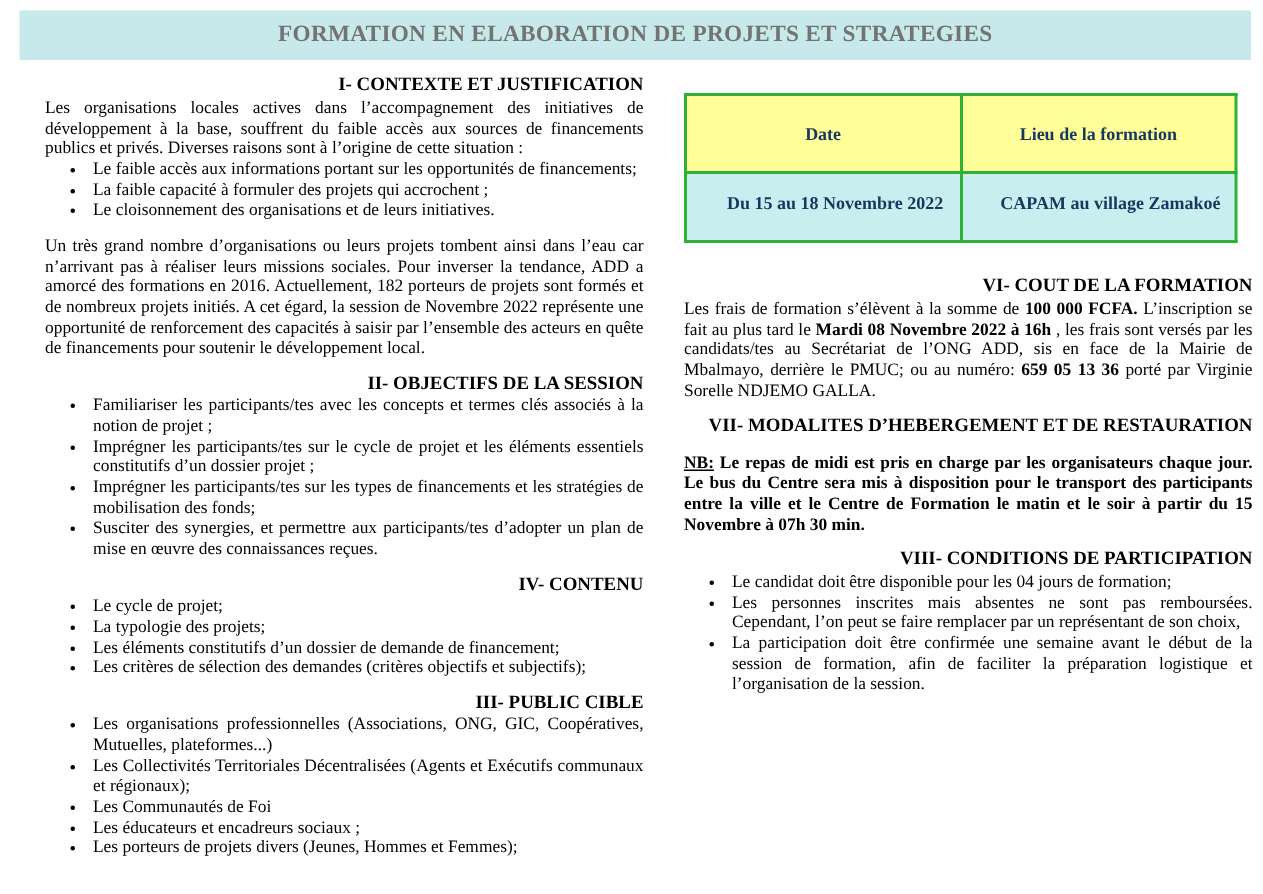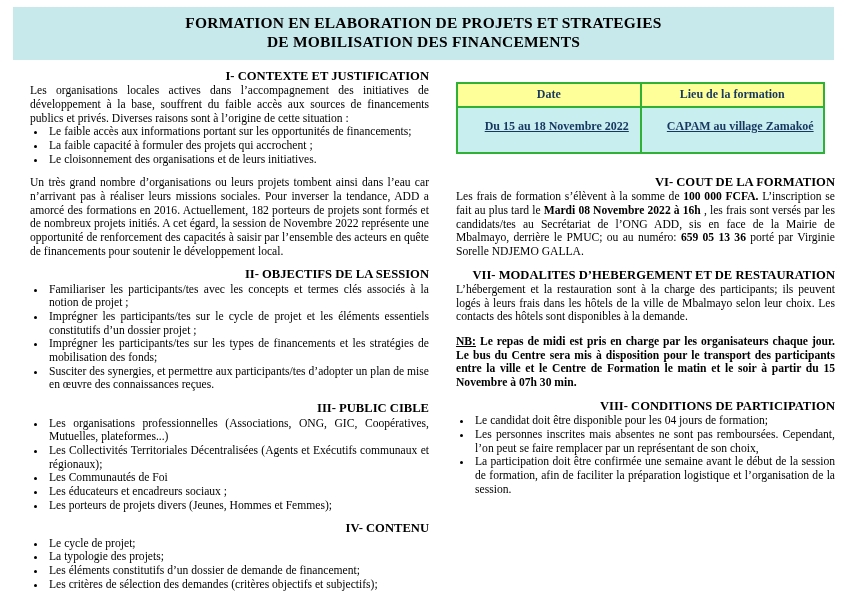--- a/index.html
+++ b/index.html
@@ -12,21 +12,21 @@
     margin:7px 8px 0 13px;
     background:#c8e9ec;
     padding:6px 10px 8px 10px;
     text-align:center;
   }
   .banner h1{
     margin:0;
     font-size:15.5px;
     line-height:1.25;
     font-weight:bold;
-    color:#000000;
+    color:#737373;
     letter-spacing:.2px;
   }
   .cols{
     display:flex;
     padding:9px 7px 0 30px;
     gap:27px;
     align-items:flex-start;
   }
   .col-left{width:399px;flex:none;}
   .col-right{flex:1;min-width:0;}
@@ -47,20 +47,21 @@
   ul{
     margin:0;
     padding:0 0 0 17px;
     list-style:disc;
   }
   li{
     font-size:11.6px;
     line-height:1.18;
     text-align:justify;
     padding-left:2px;
+    margin-left:13px;
   }
   .gap-top{margin-top:10px;}
   .b{font-weight:bold;font-family:Liberation Serif, serif;}
   .u{text-decoration:underline;}
   .nb{margin-top:11px;}
   table.formation{
     border-collapse:collapse;
     width:369px;
     margin:13px 0 21px 0;
     border:2px solid #e63c25;
@@ -69,38 +70,36 @@
     border:2px solid #2eb135;
     font-size:12px;
     font-weight:bold;
     color:#17375e;
     text-align:center;
     font-family:"Liberation Serif","DejaVu Serif",serif;
   }
   table.formation th{
     background:#ffff99;
     height:22px;
-    padding:0 4px;
+    padding:14px 4px;
   }
   table.formation td{
     background:#c9eef0;
     height:34px;
     padding:2px 4px 8px 20px;
-    text-decoration:underline;
   }
 </style>
 </head>
 <body>
 
 <div>
 
   <div class="banner">
     <h1>
       <span>FORMATION EN ELABORATION DE PROJETS ET STRATEGIES</span><br>
-      <span>DE MOBILISATION DES FINANCEMENTS</span>
     </h1>
   </div>
 
   <div class="cols">
 
     <div class="col-left">
 
       <div class="sec">
         <h2>I- CONTEXTE ET JUSTIFICATION</h2>
         <p>Les organisations locales actives dans l’accompagnement des initiatives de développement à la base, souffrent du faible accès aux sources de financements publics et privés. Diverses raisons sont à l’origine de cette situation :</p>
@@ -116,37 +115,37 @@
         <h2>II- OBJECTIFS DE LA SESSION</h2>
         <ul>
           <li>Familiariser les participants/tes avec les concepts et termes clés associés à la notion de projet ;</li>
           <li>Imprégner les participants/tes sur le cycle de projet et les éléments essentiels constitutifs d’un dossier projet ;</li>
           <li>Imprégner les participants/tes sur les types de financements et les stratégies de mobilisation des fonds;</li>
           <li>Susciter des synergies, et permettre aux participants/tes d’adopter un plan de mise en œuvre des connaissances reçues.</li>
         </ul>
       </div>
 
       <div class="sec">
+        <h2>IV- CONTENU</h2>
+        <ul>
+          <li>Le cycle de projet;</li>
+          <li>La typologie des projets;</li>
+          <li>Les éléments constitutifs d’un dossier de demande de financement;</li>
+          <li>Les critères de sélection des demandes (critères objectifs et subjectifs);</li>
+        </ul>
+      </div>
+
+      <div class="sec">
         <h2>III- PUBLIC CIBLE</h2>
         <ul>
           <li>Les organisations professionnelles (Associations, ONG, GIC, Coopératives, Mutuelles, plateformes...)</li>
           <li>Les Collectivités Territoriales Décentralisées (Agents et Exécutifs communaux et  régionaux);</li>
           <li>Les Communautés de Foi</li>
           <li>Les éducateurs et encadreurs sociaux ;</li>
           <li>Les porteurs de projets divers (Jeunes, Hommes et Femmes);</li>
-        </ul>
-      </div>
-
-      <div class="sec">
-        <h2>IV- CONTENU</h2>
-        <ul>
-          <li>Le cycle de projet;</li>
-          <li>La typologie des projets;</li>
-          <li>Les éléments constitutifs d’un dossier de demande de financement;</li>
-          <li>Les critères de sélection des demandes (critères objectifs et subjectifs);</li>
         </ul>
       </div>
 
     </div>
 
     <div class="col-right">
 
 
       <table class="formation">
         <tbody>
@@ -161,21 +160,20 @@
       </tbody>
         </table>
 
       <div class="sec">
         <h2>VI- COUT DE LA FORMATION</h2>
         <p><span>Les frais de formation s’élèvent à la somme de </span><span class="b">100 000 FCFA.</span><span> L’inscription se fait au plus tard le </span><span class="b">Mardi 08 Novembre 2022 à 16h</span><span> , les frais sont versés par les candidats/tes au Secrétariat de l’ONG ADD, sis en face de la Mairie de Mbalmayo, derrière le PMUC; ou au numéro: </span><span class="b">659 05 13 36</span><span> porté par Virginie Sorelle NDJEMO GALLA.</span></p>
       </div>
 
       <div class="sec">
         <h2>VII- MODALITES D’HEBERGEMENT ET DE RESTAURATION</h2>
-        <p>L’hébergement et la restauration sont à la charge des participants; ils peuvent logés à leurs frais dans les hôtels de la ville de Mbalmayo selon leur choix. Les contacts des hôtels sont disponibles à la demande.</p>
         <p class="nb b"><span class="u">NB:</span><span> Le repas de midi est pris en charge par les organisateurs chaque jour. Le bus du Centre sera mis à disposition pour le transport des participants entre la ville et le Centre de Formation le matin et le soir à partir du 15 Novembre à 07h 30 min.</span></p>
       </div>
 
       <div class="sec">
         <h2>VIII- CONDITIONS DE PARTICIPATION</h2>
         <ul>
           <li>Le candidat doit être disponible pour les 04 jours de formation;</li>
           <li>Les personnes inscrites mais absentes ne sont pas remboursées. Cependant, l’on peut se faire remplacer par un représentant de son choix,</li>
           <li>La participation doit être confirmée une semaine avant le début de la session de formation, afin de faciliter la préparation logistique et l’organisation de la session.</li>
         </ul>

